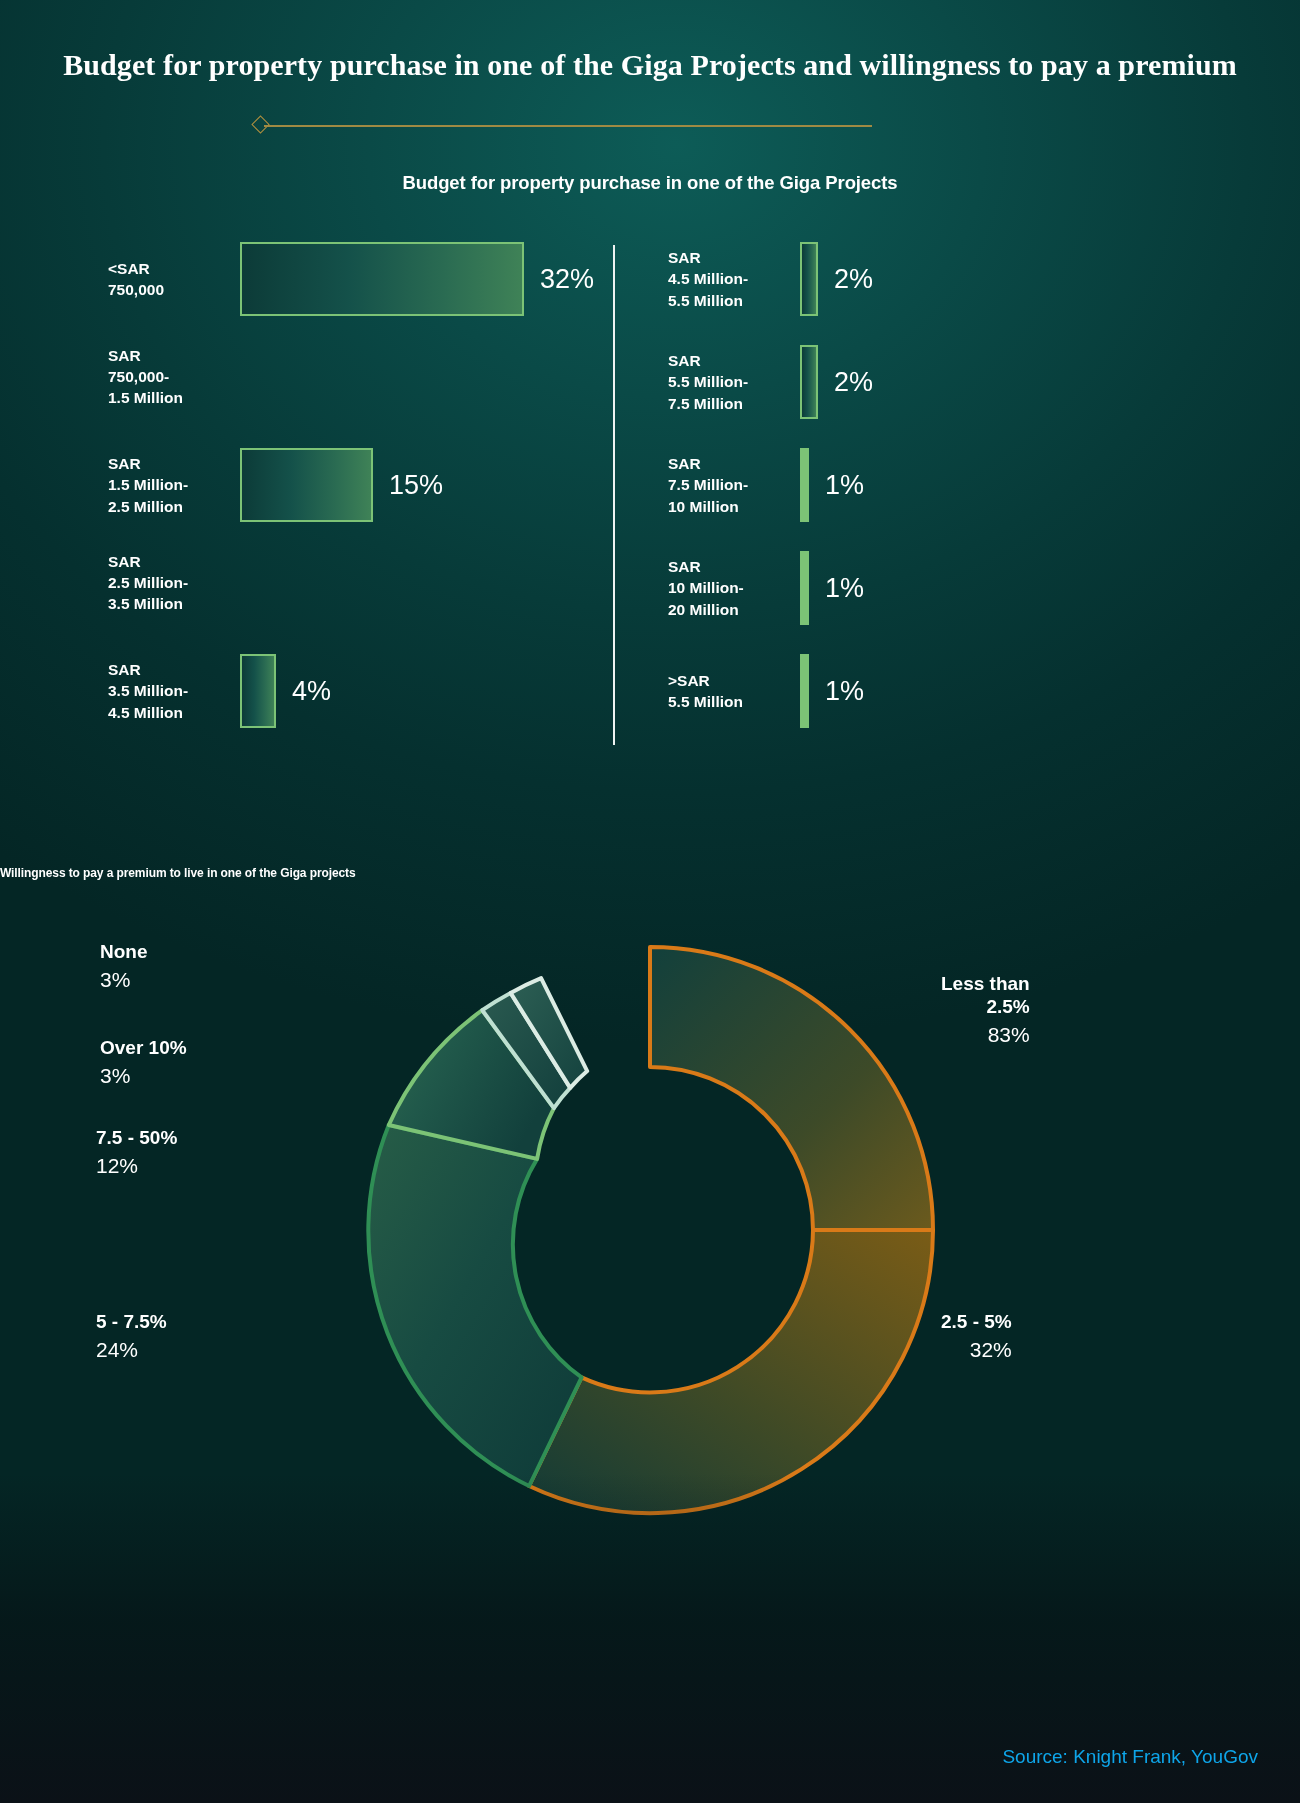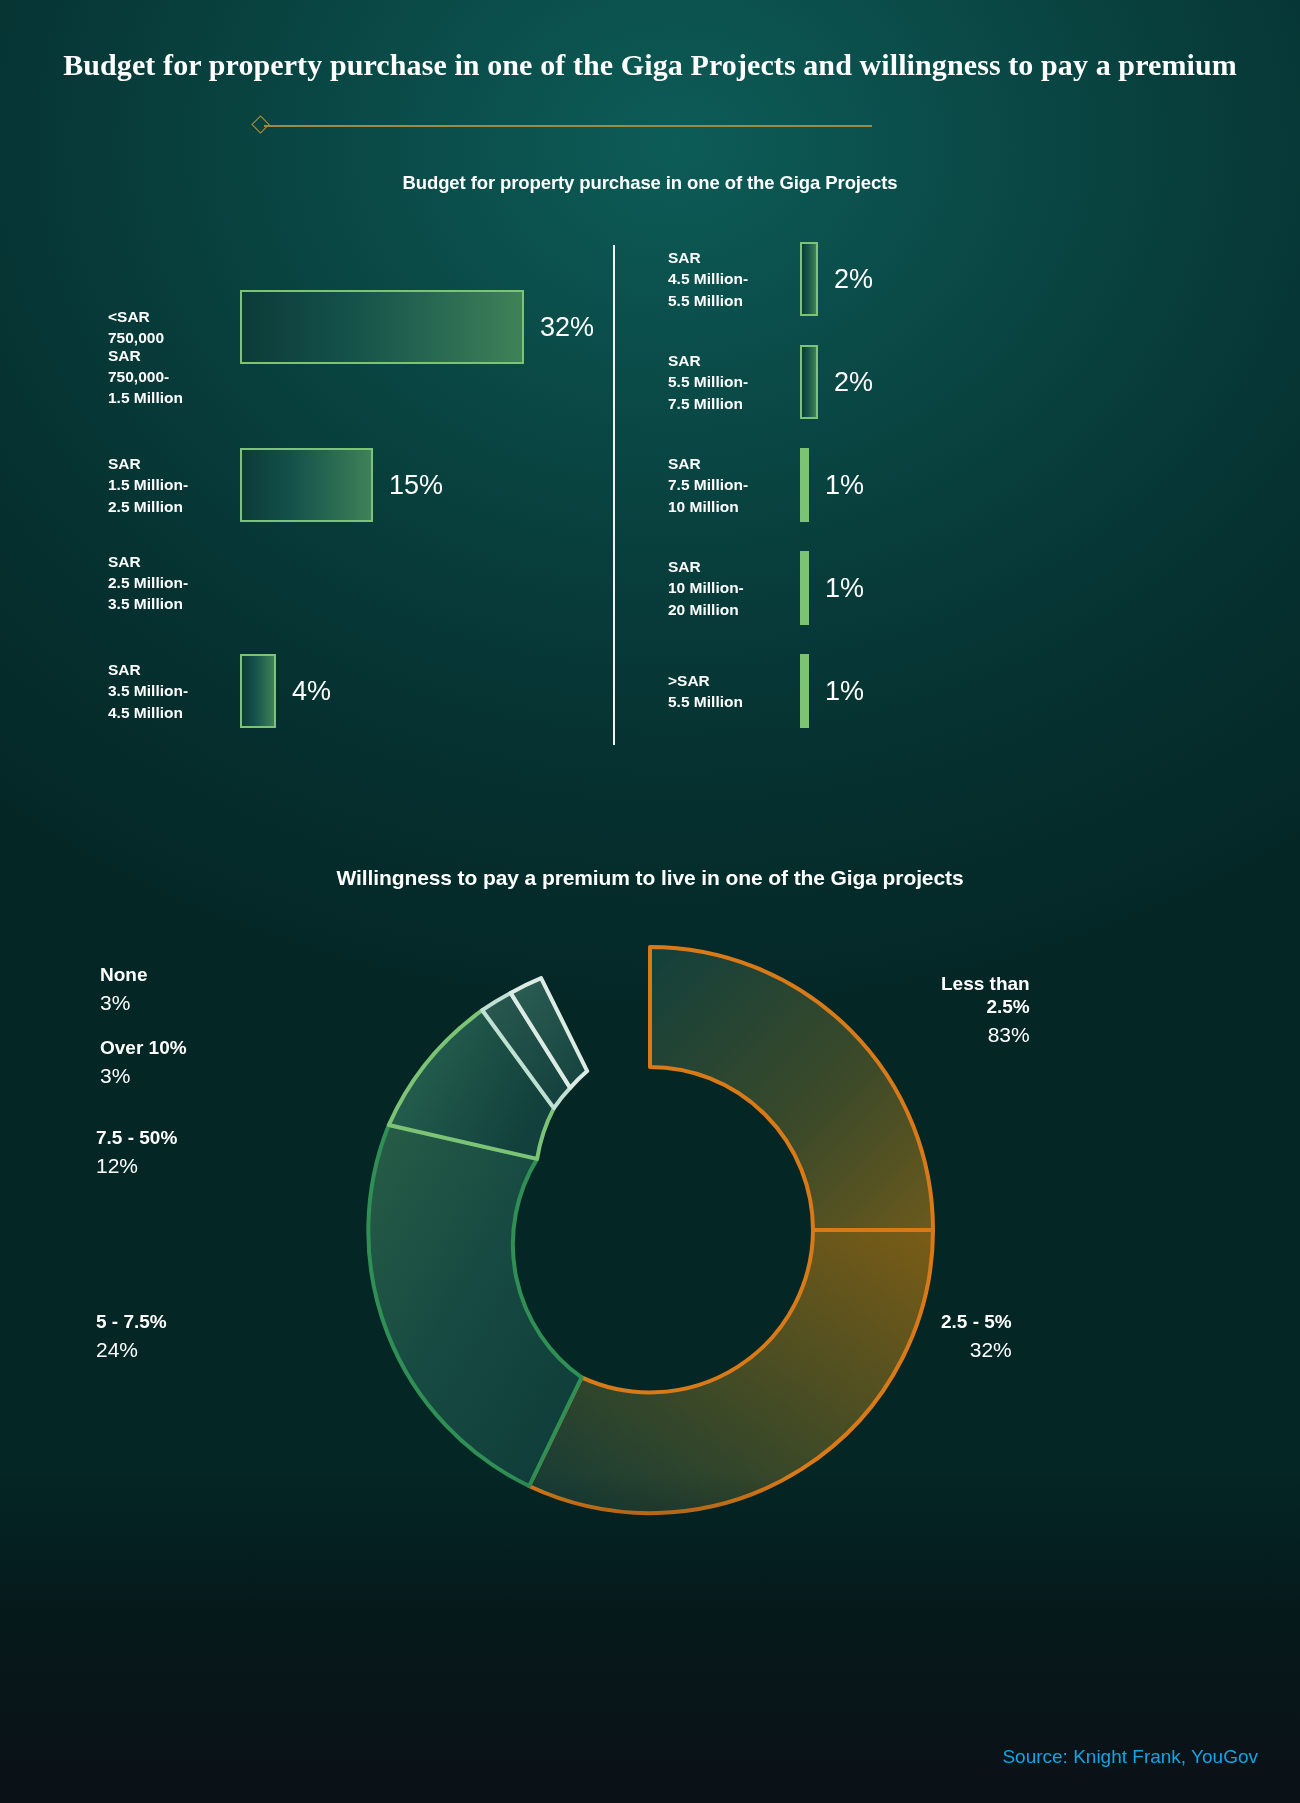--- a/index.html
+++ b/index.html
@@ -58,48 +58,48 @@
   .bar-holder{ position:relative; display:flex; align-items:center; }
   .bar{
     height:74px; border:2.5px solid #7cc376;
     background:linear-gradient(90deg,#0c3b38 0%, #14514a 38%, #2a6b52 72%, #3f8257 100%);
   }
   .bar.solid{ background:#7cc376; border:none; }
   .bar-val{
     font-size:27px; font-weight:400; color:#ffffff; margin-left:16px; white-space:nowrap;
   }
   
-  #r0{ left:108px; top:10px;margin-top:48px; }
+  #r0{ left:108px; top:10px; }
   #r1{ left:108px; top:113px; }
   #r2{ left:108px; top:216px; }
   #r3{ left:108px; top:319px; }
   #r4{ left:108px; top:422px; }
   
   #r5{ left:668px; top:10px; }
   #r6{ left:668px; top:113px; }
   #r7{ left:668px; top:216px; }
   #r8{ left:668px; top:319px; }
   #r9{ left:668px; top:422px; }
   .lcol .bar-label{ width:120px; }
   .lcol .bar-holder{ margin-left:12px; }
   .rcol .bar-label{ width:120px; }
   .rcol .bar-holder{ margin-left:12px; }
   
   #sec2-title{
-    position:absolute; left:0; right:0; top:866px; text-align:center;
-    font-size:21px; font-weight:700; letter-spacing:-0.1px;
+    position:absolute; left:0; right:0; top:866px; text-align:left;
+    font-size:12px; font-weight:700; letter-spacing:-0.1px;
   }
   #donut-wrap{ position:absolute; left:0; top:900px; width:1300px; height:620px; }
   #donut-svg{ position:absolute; left:290px; top:30px; }
   .dlabel{ position:absolute; }
   .dlabel .dl-name{ font-size:19px; font-weight:700; line-height:1.22; white-space:pre-line; }
   .dlabel .dl-val{ font-size:21px; font-weight:400; line-height:1.3; margin-top:3px; }
   .dlabel.right{ text-align:right; }
   
-  #lb-none{ left:100px; top:940px;margin-top:23px; }
+  #lb-none{ left:100px; top:940px; }
   #lb-over10{ left:100px; top:1036px; }
   #lb-75{ left:96px; top:1126px; }
   #lb-57{ left:96px; top:1310px; }
   #lb-lt25{ left:941px; top:972px; }
   #lb-25{ left:941px; top:1310px; }
   
   #source{
     position:absolute; right:42px; bottom:35px;
     font-size:19px; font-weight:400; color:#0ea5e9;
   }

